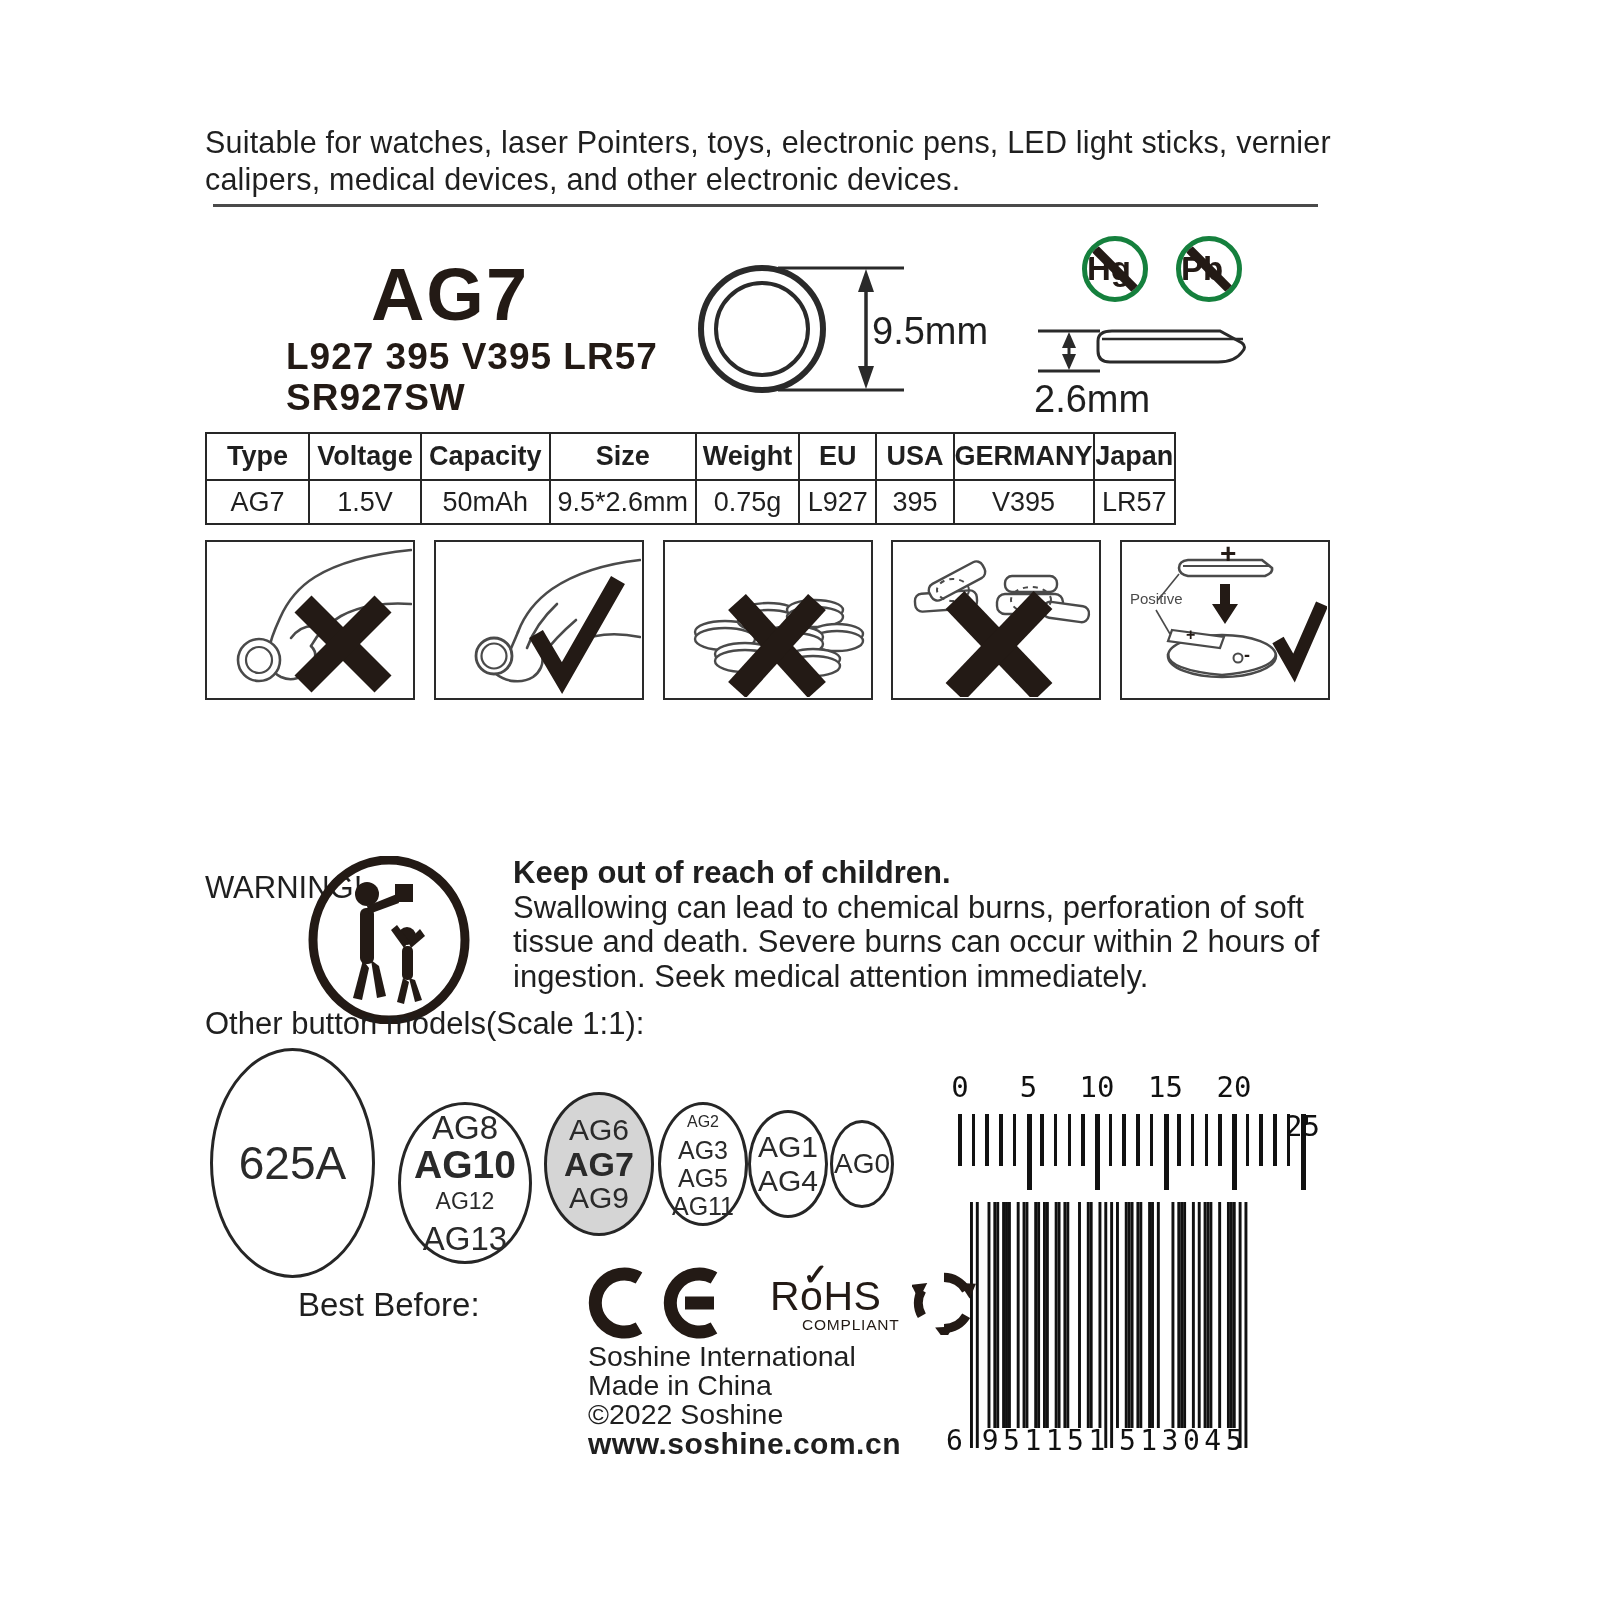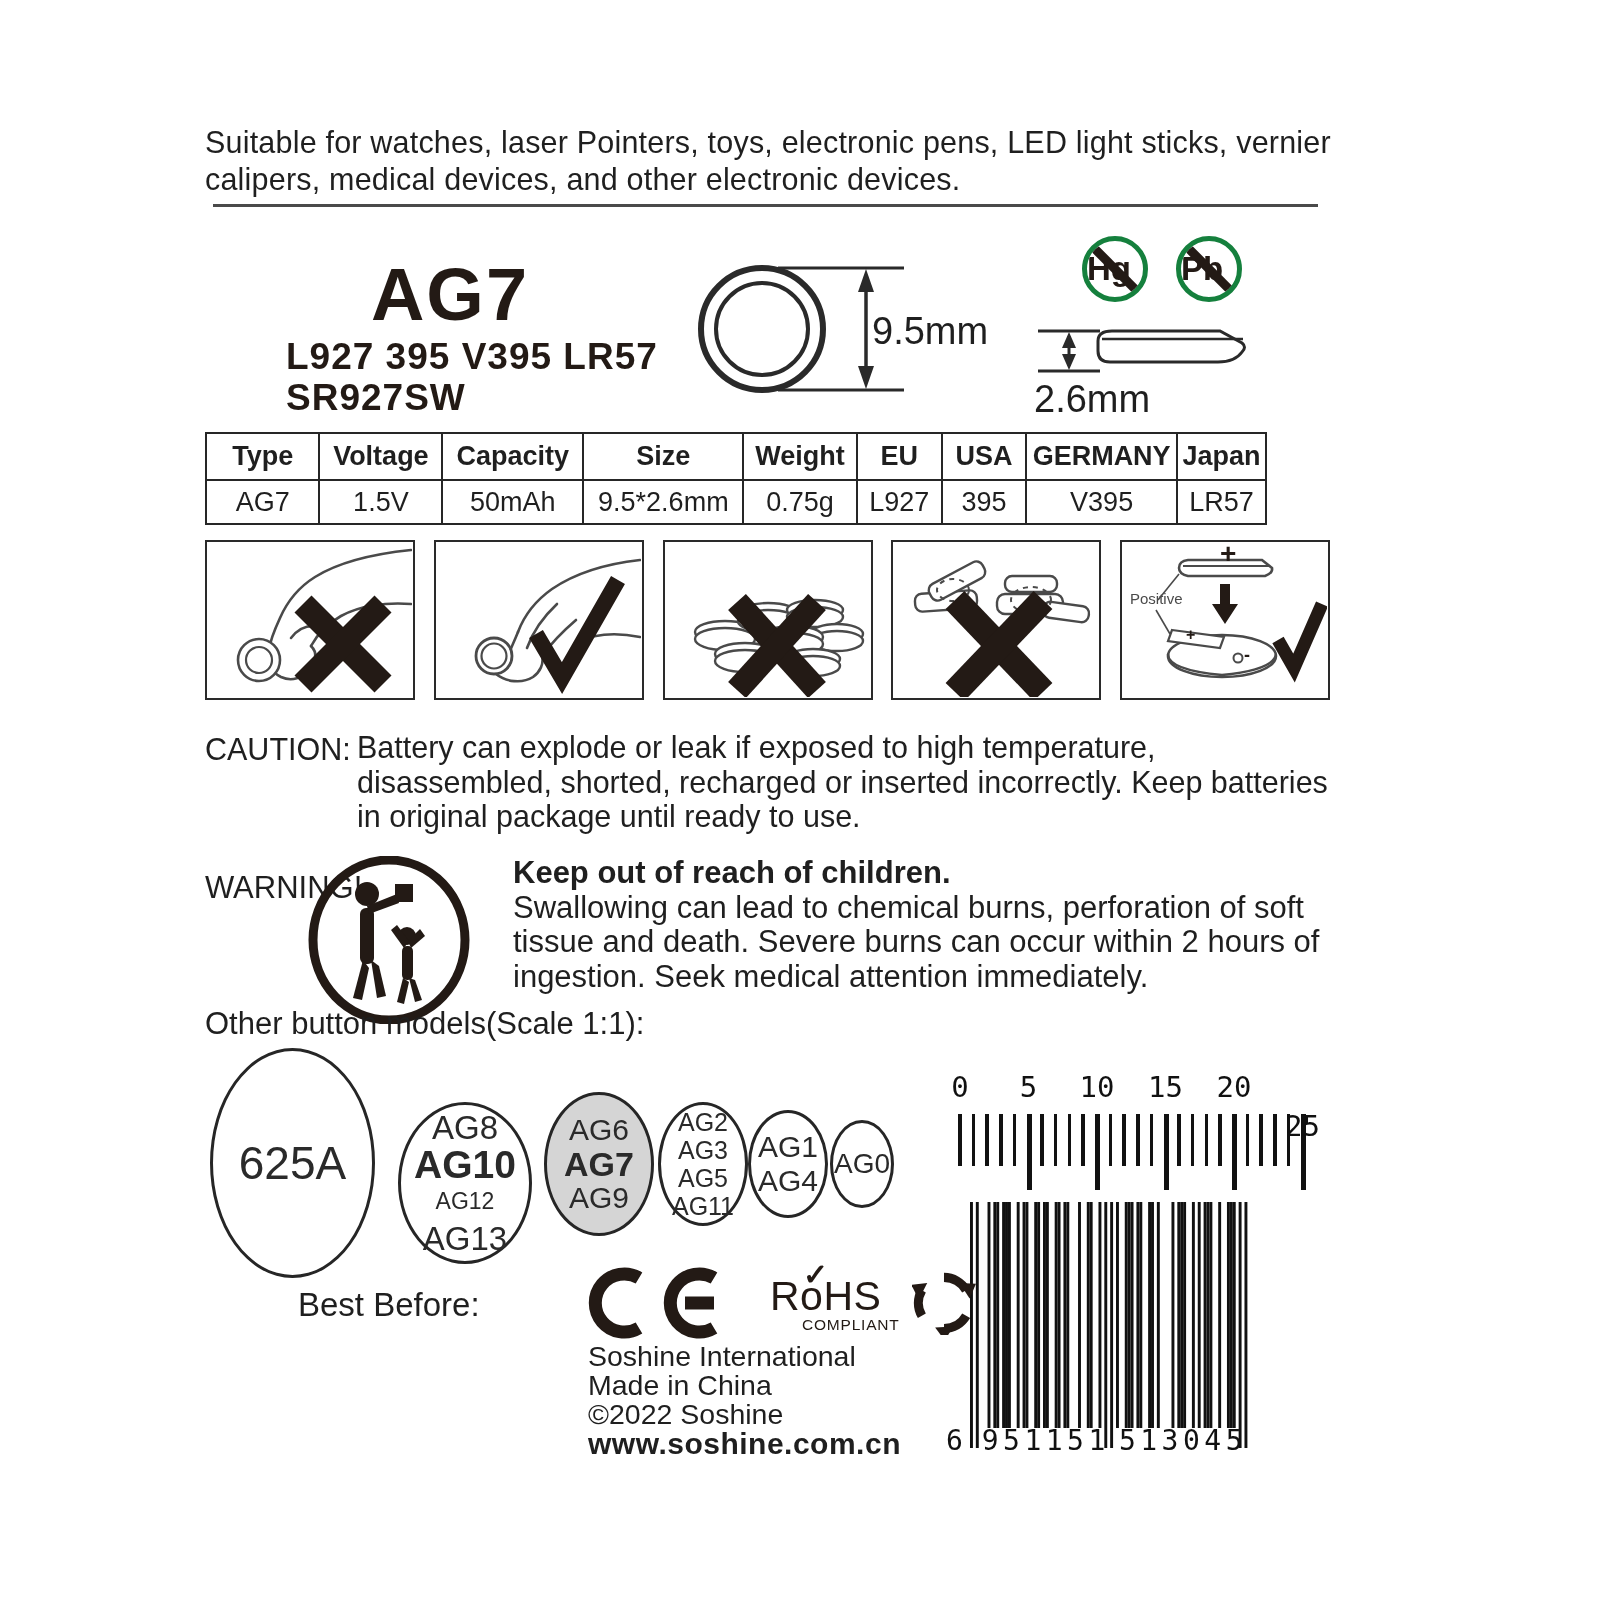--- a/index.html
+++ b/index.html
@@ -20,21 +20,21 @@
 
   .no-sym { position:absolute; width:66px; height:66px; border:5px solid #15803d; border-radius:50%; overflow:hidden; display:flex; align-items:center; justify-content:flex-start; }
   .no-sym span { font-size:33px; font-weight:bold; color:#231a15; }
   .no-sym .slash { position:absolute; left:50%; top:50%; width:9px; height:86px; background:#231a15; transform:translate(-50%,-50%) rotate(-45deg); }
   #no-hg { left:1082px; top:236px; }
   #no-pb { left:1176px; top:236px; }
   .sideview-svg { position:absolute; left:1096px; top:328px; }
   .sidedim-svg  { position:absolute; left:1036px; top:322px; }
 
   
-  .spec-table { position:absolute; left:205px; top:432px; width:1062px; border-collapse:collapse; }
+  .spec-table { position:absolute; left:205px; top:432px; width:971px; border-collapse:collapse; }
   .spec-table th, .spec-table td { border:2.5px solid #262626; text-align:center; font-size:27px; padding:0; }
   .spec-table th { height:47px; font-weight:bold; }
   .spec-table td { height:44px; font-weight:normal; }
 
   
   .picto-row { position:absolute; left:205px; top:540px; width:1125px; height:160px; display:flex; justify-content:space-between; }
   .picto { position:relative; width:210px; height:160px; border:2.5px solid #2a2a2a; background:#fff; }
   .picto svg { position:absolute; left:0; top:0; }
   .picto .ov { position:absolute; font-weight:bold; color:#231a15; }
 
@@ -280,24 +280,20 @@
           <path d="M156,98 L172,126 L200,62"></path>
         </g>
       </svg>
       <span class="ov" style="left:98px; top:-4px; font-size:28px;">+</span>
       <span class="ov" style="left:8px; top:48px; font-size:15px; font-weight:normal; color:#4a4a4a;">Positive</span>
       <span class="ov" style="left:64px; top:84px; font-size:16px;">+</span>
       <span class="ov" style="left:122px; top:103px; font-size:18px;">-</span>
     </div>
   </div>
 
-  <div class="caution">
-    <span class="caution-label">CAUTION:</span>
-    <div class="caution-text">Battery can explode or leak if exposed to high temperature, disassembled, shorted, recharged or inserted incorrectly. Keep batteries in original package until ready to use.</div>
-  </div>
 
   <div class="warning">
     <span class="warning-label">WARNING!</span>
     <svg class="warning-icon" width="172" height="168" viewBox="0 0 172 168">
       <ellipse cx="86" cy="84" rx="76" ry="80" fill="none" stroke="#231a15" stroke-width="9"></ellipse>
       <circle cx="64" cy="38" r="12" fill="#231a15"></circle>
       <rect x="57" y="52" width="14" height="56" rx="6" fill="#231a15"></rect>
       <path d="M60,104 L50,142 L59,144 L66,112 Z" fill="#231a15"></path>
       <path d="M68,104 L74,142 L83,140 L76,110 Z" fill="#231a15"></path>
       <path d="M66,58 L96,47 L94,38 L64,50 Z" fill="#231a15"></path>
@@ -325,21 +321,21 @@
         <span style="font-size: 39px; line-height: 37px; font-weight: bold;">AG10</span>
         <span style="font-size: 23px; line-height: 37px;">AG12</span>
         <span style="font-size: 33px; line-height: 37px;">AG13</span>
       </div>
       <div class="model-circle hl" style="left: 544px; top: 1092px; width: 110px; height: 144px;">
         <span style="font-size: 30px; line-height: 34px;">AG6</span>
         <span style="font-size: 34px; line-height: 34px; font-weight: bold;">AG7</span>
         <span style="font-size: 30px; line-height: 34px;">AG9</span>
       </div>
       <div class="model-circle" style="left: 658px; top: 1102px; width: 90px; height: 124px;">
-        <span style="font-size: 25px; line-height: 28px;">AG2</span>
+        <span style="font-size: 16px; line-height: 28px;">AG2</span>
         <span style="font-size: 25px; line-height: 28px;">AG3</span>
         <span style="font-size: 25px; line-height: 28px;">AG5</span>
         <span style="font-size: 25px; line-height: 28px;">AG11</span>
       </div>
       <div class="model-circle" style="left: 748px; top: 1110px; width: 80px; height: 108px;">
         <span style="font-size: 30px; line-height: 34px;">AG1</span>
         <span style="font-size: 30px; line-height: 34px;">AG4</span>
       </div>
       <div class="model-circle" style="left: 830px; top: 1120px; width: 64px; height: 88px;">
         <span style="font-size: 28px; line-height: 30px;">AG0</span>

